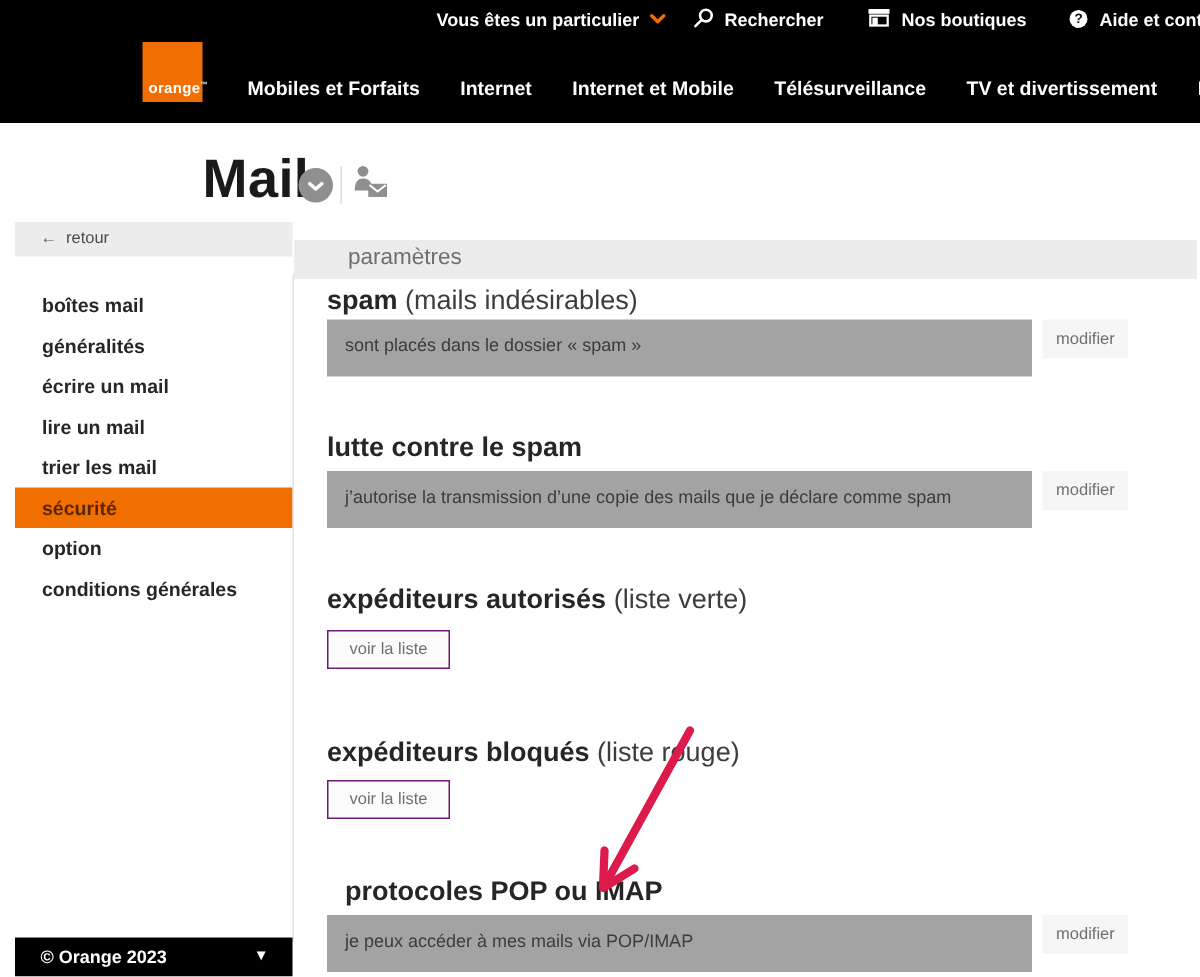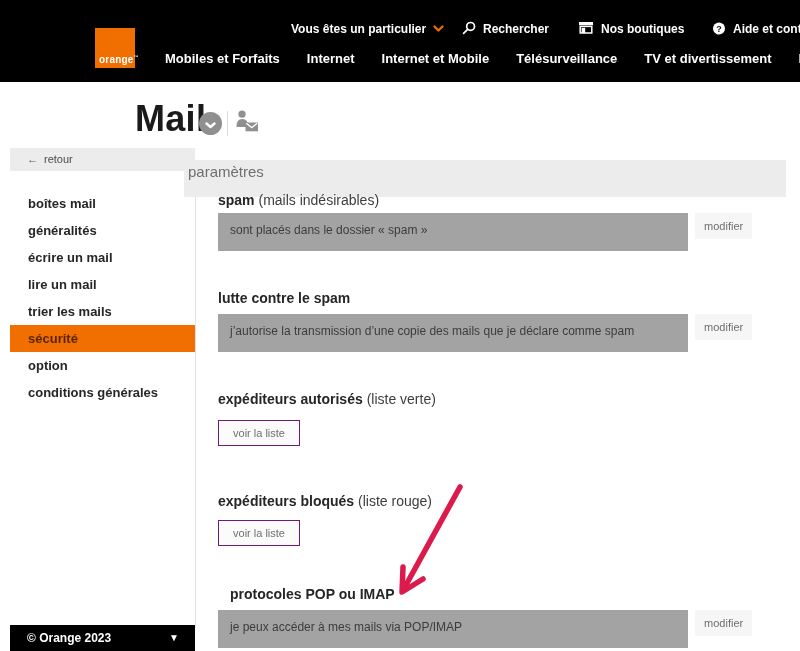--- a/index.html
+++ b/index.html
@@ -4,21 +4,21 @@
 <style>
   * { margin:0; padding:0; box-sizing:border-box; }
   html,body { width:800px; height:651px; }
   body {
     font-family:"Liberation Sans", sans-serif;
     background:#fff; color:#262626;
     position:relative; overflow:hidden;
   }
   
   .hdr { position:absolute; left:0; top:0; width:800px; height:82px; background:#000; }
-  .util { position:absolute; top:16px; left:0; width:755px; height:26px; }
+  .util { position:absolute; top:0; left:0; width:755px; height:26px; }
   .util-item { position:absolute; top:0; height:26px; display:flex; align-items:center; gap:7px;
                color:#fff; font-size:12px; font-weight:bold; white-space:nowrap; cursor:pointer; }
   .u-audience { left:291px; }
   .u-search   { left:462px; }
   .u-shops    { left:578px; }
   .u-help     { left:712px; }
   .logo { position:absolute; left:95px; top:28px; width:40px; height:40px; background:#f16e00; }
   .logo .lt { position:absolute; left:4px; bottom:3px; color:#fff; font-size:10px; font-weight:bold; letter-spacing:.2px; }
   .logo .tm { font-size:5px; vertical-align:4px; }
   .mainnav { position:absolute; left:165px; top:51px; height:20px; display:flex; gap:27px; }
@@ -32,24 +32,24 @@
   
   .backbar { position:absolute; left:10px; top:148px; width:185px; height:23px; background:#ececec;
              font-size:11px; color:#4c4c4c; line-height:23px; padding-left:17px; cursor:pointer; }
   .backbar .arrow { margin-right:6px; color:#555; }
   .sidebar { position:absolute; left:10px; top:190px; width:185px; }
   .side-item { height:27px; line-height:27px; padding-left:18px; font-size:13px; font-weight:bold;
                color:#262626; cursor:pointer; white-space:nowrap; }
   .side-item.active { background:#f16e00; color:rgba(30,10,0,0.72); }
   .side-border { position:absolute; left:195px; top:183px; width:1px; height:445px; background:#e2e2e2; }
   
-  .parambar { position:absolute; left:184px; top:160px; width:602px; height:37px; background:#ececec;
-              font-size:15px; color:#6f6f6f; line-height:23px; padding-left:4px; }
+  .parambar { position:absolute; left:196px; top:160px; width:602px; height:26px; background:#ececec;
+              font-size:15px; color:#6f6f6f; line-height:23px; padding-left:36px; }
   #main-col { position:absolute; left:218px; top:183px; width:534px; }
-  .sec-h { font-size:14px; line-height:14px; font-weight:normal; color:#262626; }
+  .sec-h { font-size:18px; line-height:14px; font-weight:normal; color:#262626; }
   .sec-h .b { font-weight:bold; }
   .sec-h .n { font-weight:normal; color:#3d3d3d; }
   .row { display:flex; align-items:flex-start; gap:7px; }
   .valbox { width:472px; height:38px; background:#a3a3a3; font-size:12px; color:#3c3c3c;
             padding:10px 0 0 12px; }
   .modbtn { width:57px; height:26px; background:#f6f6f6; border:none; font-family:inherit;
             font-size:11px; color:#6f6f6f; cursor:pointer; }
   .listbtn { display:block; width:82px; height:26px; background:#fbfbfb; border:1px solid #701a75;
              font-family:inherit; font-size:11px; color:#6f6f6f; cursor:pointer; }
   .h-s1{margin-top:10px;} .r-s1{margin-top:6px;}
@@ -141,21 +141,21 @@
 </div>
 
 <div class="backbar">
   <span class="arrow">←</span><span>retour</span>
 </div>
 <div class="sidebar">
   <div class="side-item">boîtes mail</div>
   <div class="side-item">généralités</div>
   <div class="side-item">écrire un mail</div>
   <div class="side-item">lire un mail</div>
-  <div class="side-item">trier les mails</div>
+  <div class="side-item">trier les mail</div>
   <div class="side-item active">sécurité</div>
   <div class="side-item">option</div>
   <div class="side-item">conditions générales</div>
 </div>
 <div class="side-border"></div>
 
 <div class="parambar">paramètres</div>
 
 <div id="main-col">
   <h3 class="sec-h h-s1">

